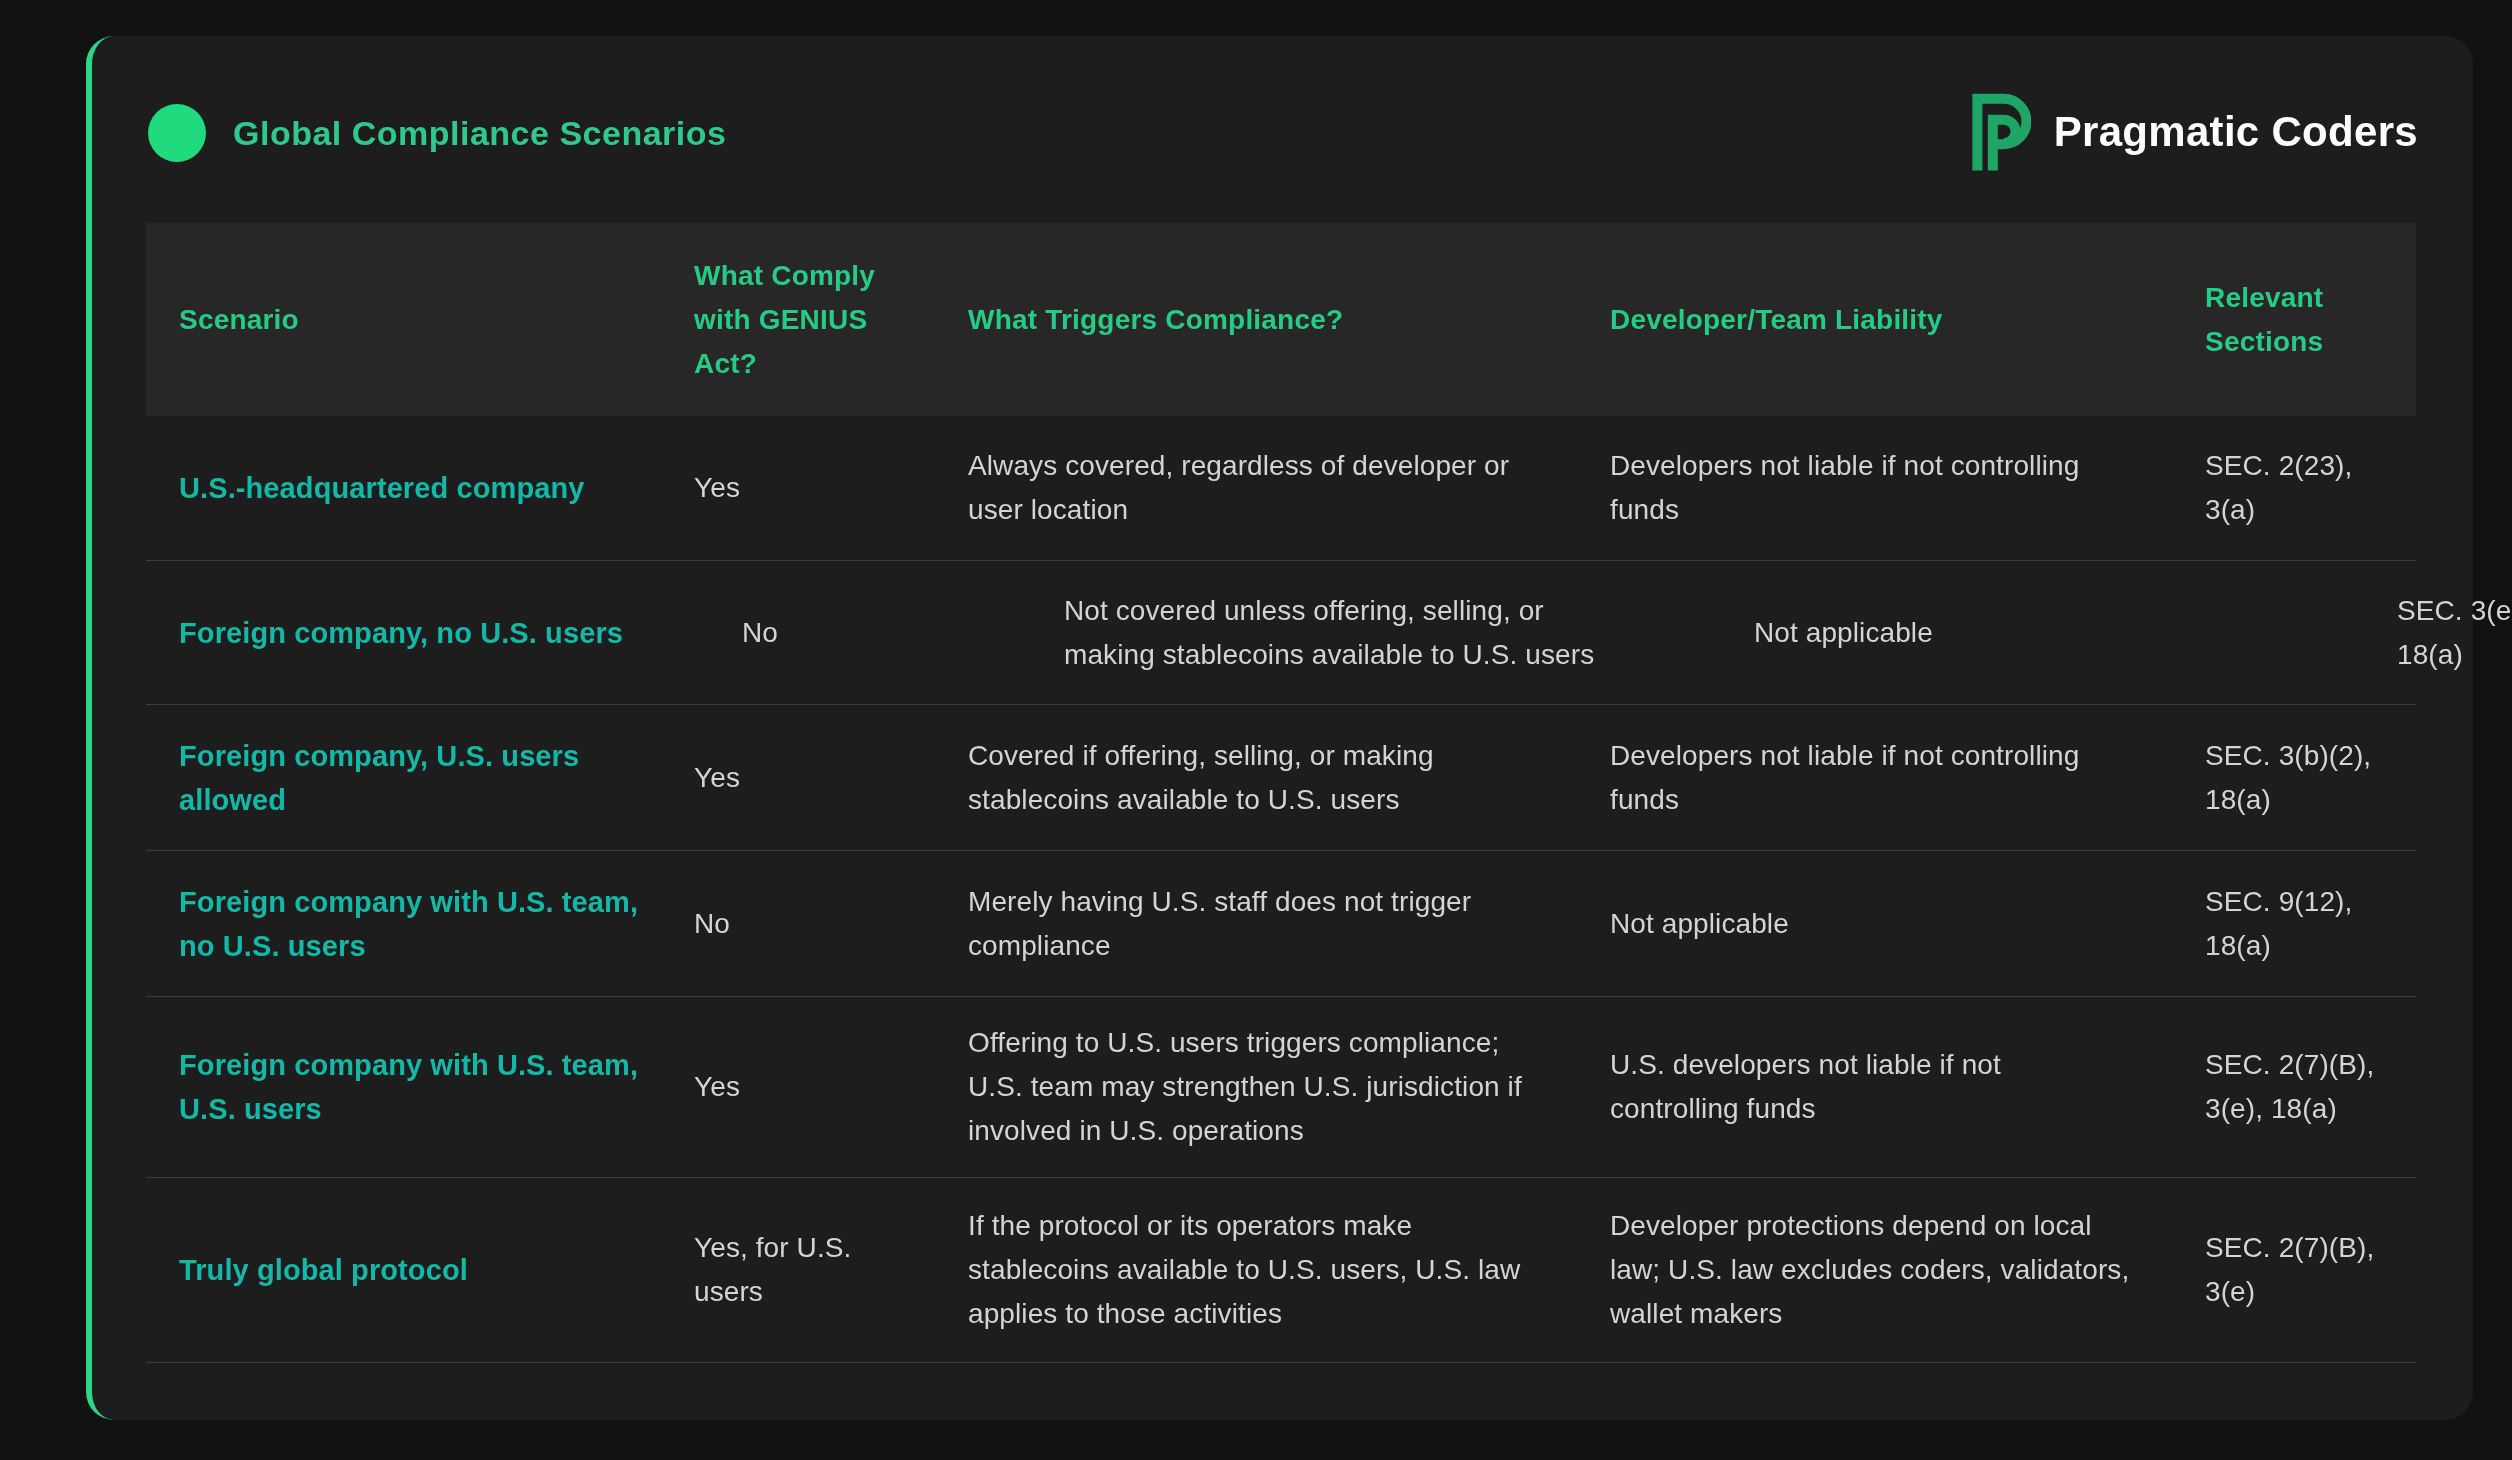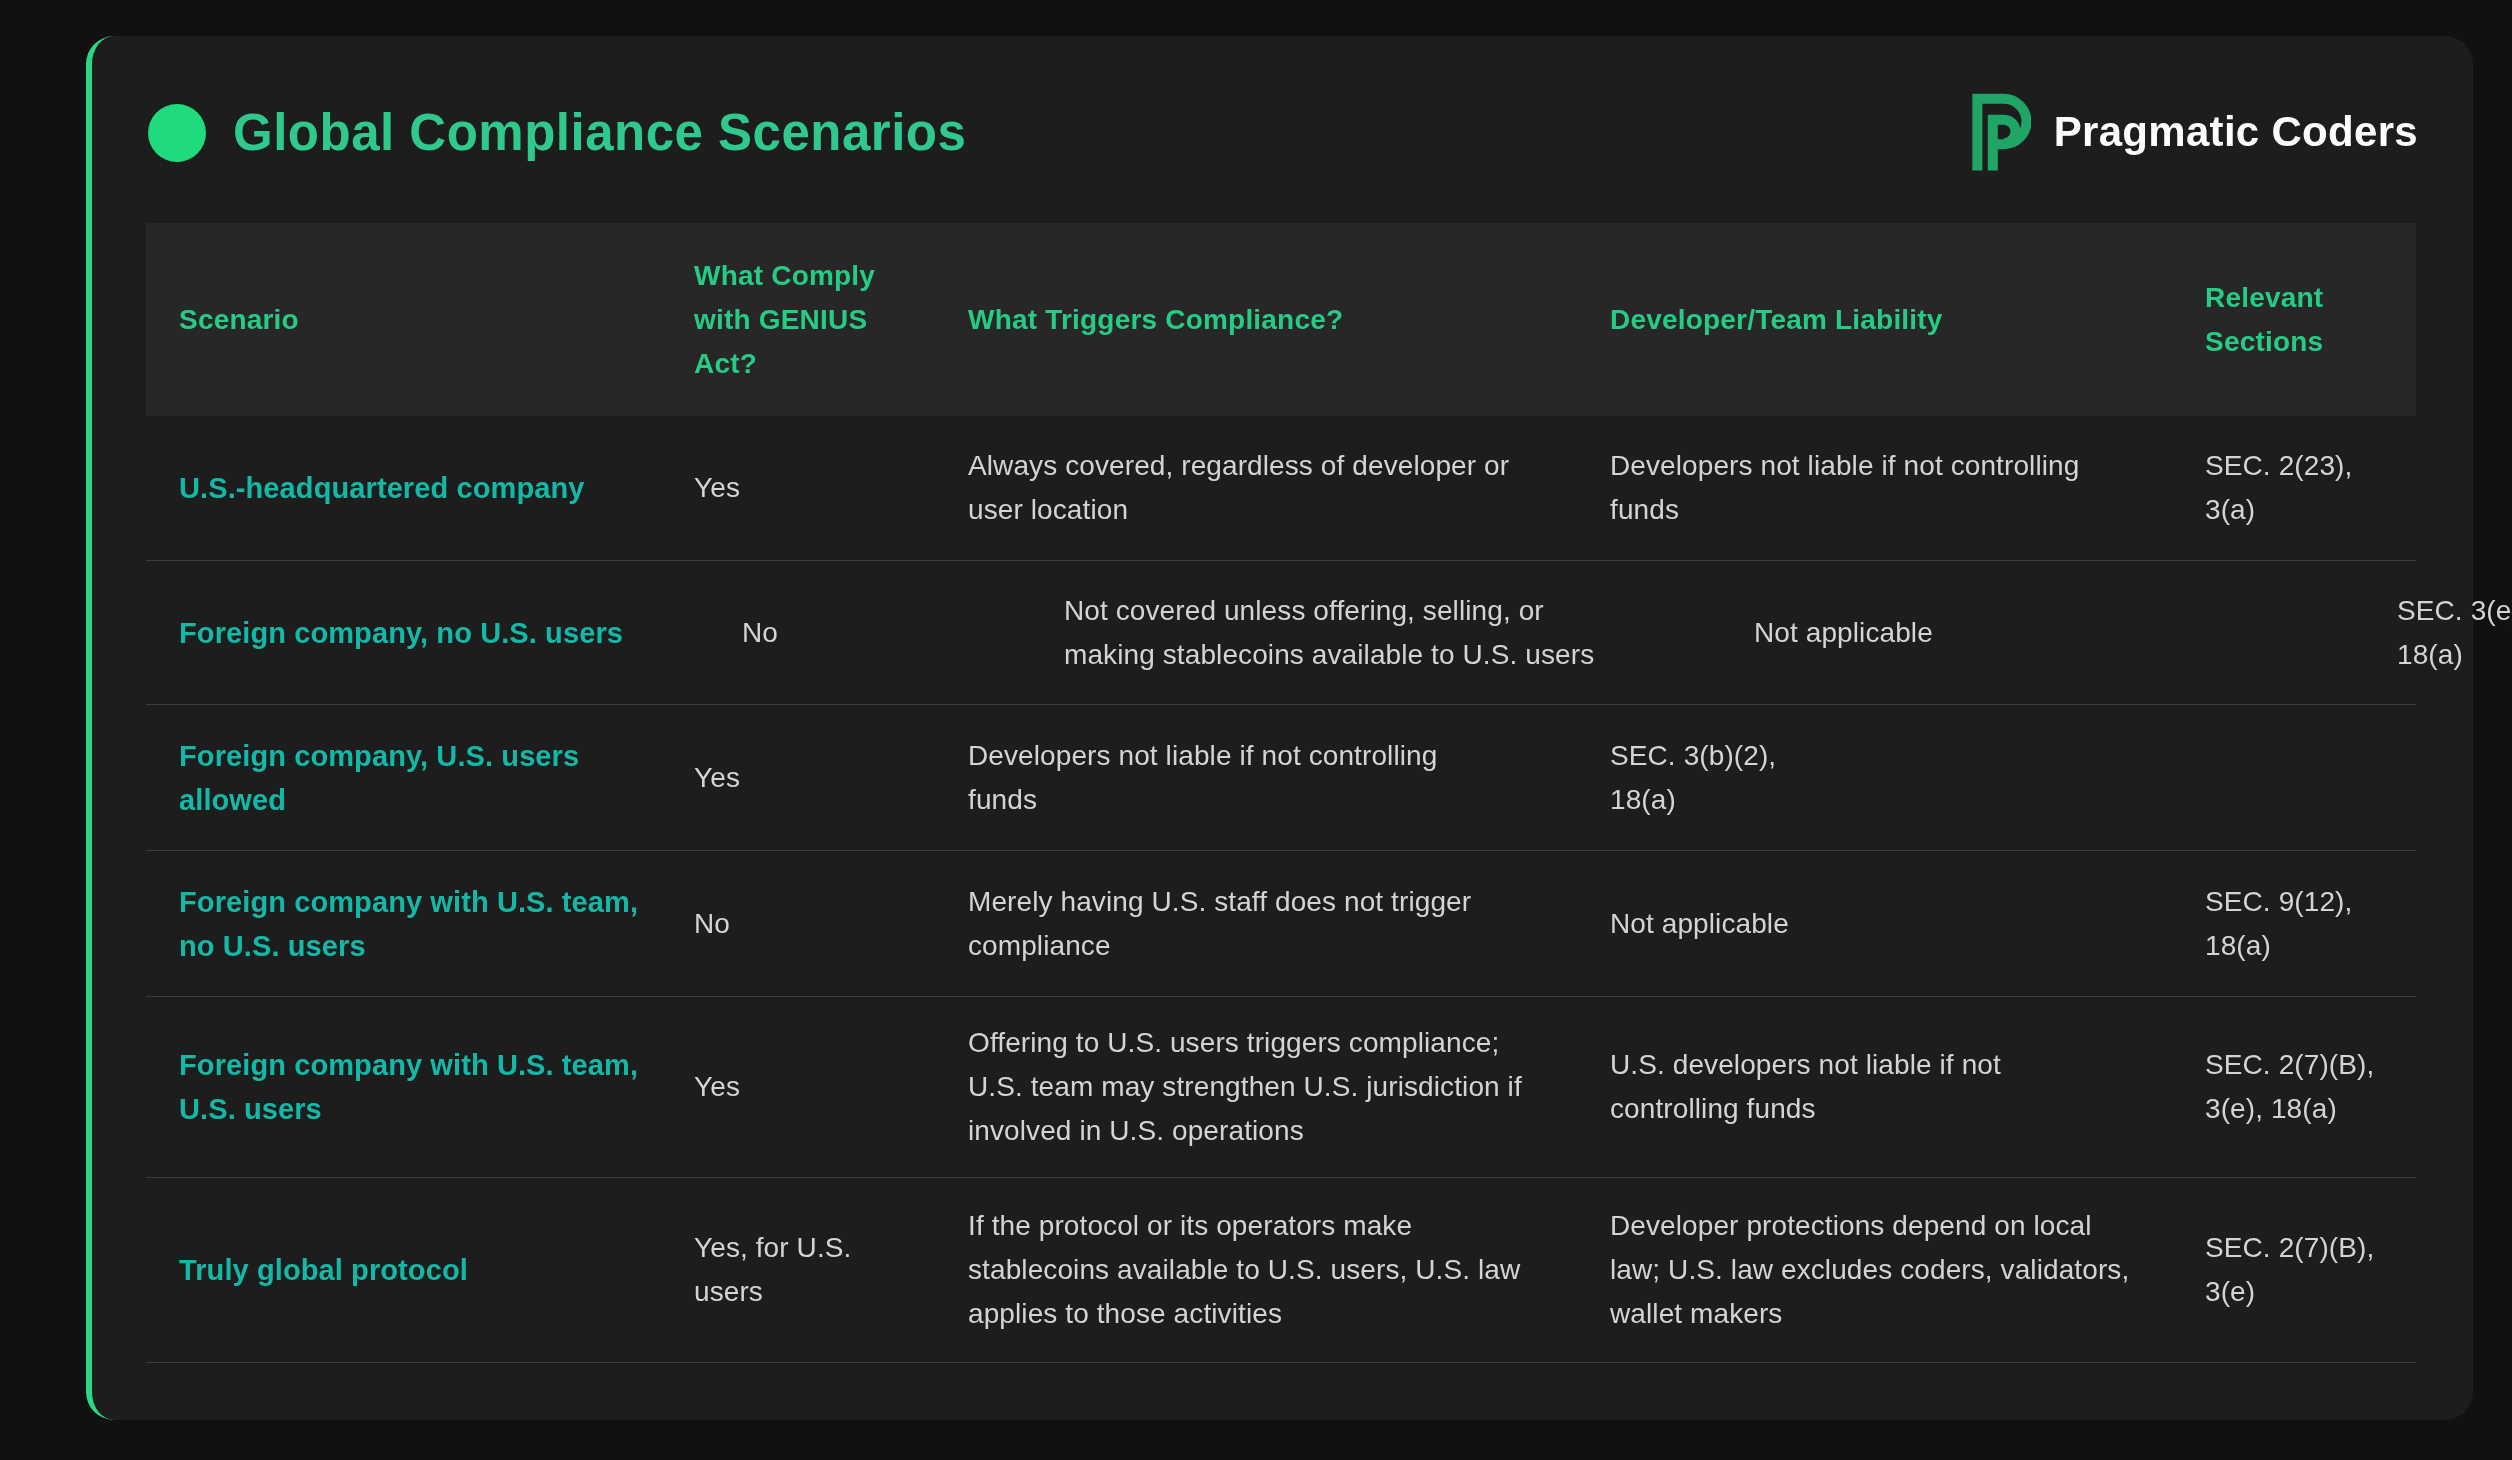--- a/index.html
+++ b/index.html
@@ -13,21 +13,21 @@
     position:absolute;left:86px;top:36px;width:2387px;height:1384px;
     background:#1d1d1e;border-left:6.6px solid #2bd784;border-radius:28px;
   }
   
   .title-dot{
     position:absolute;left:148px;top:104px;width:58px;height:58px;border-radius:50%;
     background:#1fdb7e;
   }
   .page-title{
     position:absolute;left:233px;top:100px;height:66px;line-height:66px;
-    font-size:51px;font-weight:bold;color:#2fc98e;letter-spacing:0.5px;
+    font-size:34px;font-weight:bold;color:#2fc98e;letter-spacing:0.5px;
   }
   
   .brand{
     position:absolute;right:94px;top:91px;height:81px;
     display:flex;align-items:center;gap:23px;justify-content:flex-end;
   }
   .brand-name{font-size:42px;font-weight:600;color:#fdfdfd;letter-spacing:0.3px;}
   
   .table{position:absolute;left:146px;top:223px;width:2270px;}
   .grid-row{display:grid;grid-template-columns:515px 274px 642px 595px 244px;}
@@ -98,20 +98,22 @@
 making stablecoins available to U.S. users</div>
       <div class="cell">Not applicable</div>
       <div class="cell">SEC. 3(e),
 18(a)</div>
     </div>
 
     <div class="grid-row trow r3">
       <div class="cell scenario">Foreign company, U.S. users
 allowed</div>
       <div class="cell">Yes</div>
+      <div class="cell">Covered if offering, selling, or making
+stablecoins available to U.S. users</div>
       <div class="cell">Developers not liable if not controlling
 funds</div>
       <div class="cell">SEC. 3(b)(2),
 18(a)</div>
     </div>
 
     <div class="grid-row trow r4">
       <div class="cell scenario">Foreign company with U.S. team,
 no U.S. users</div>
       <div class="cell">No</div>

